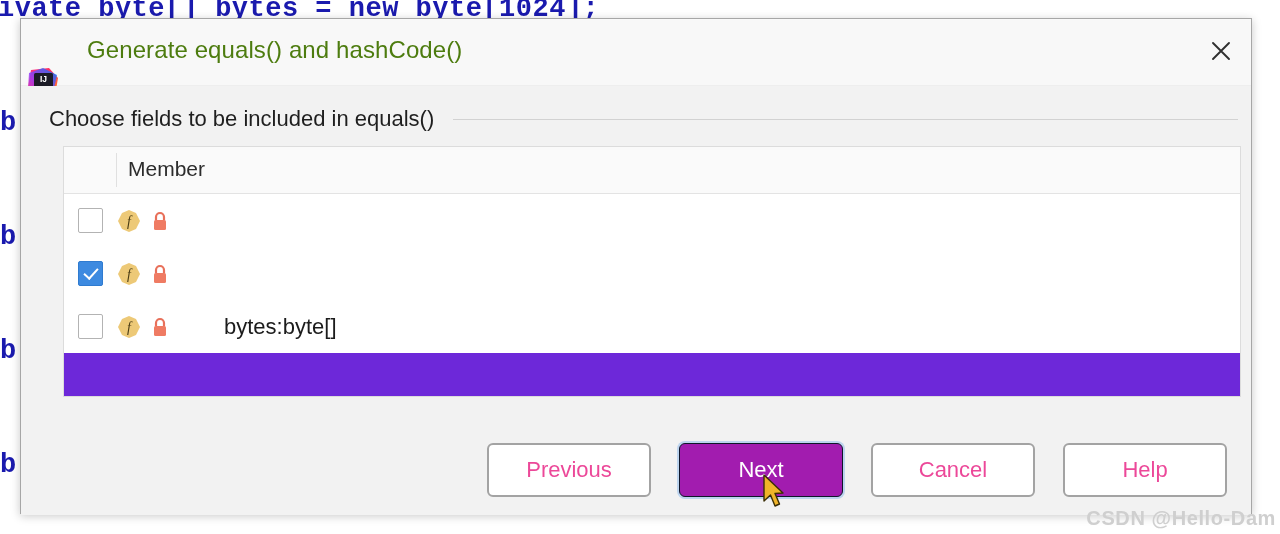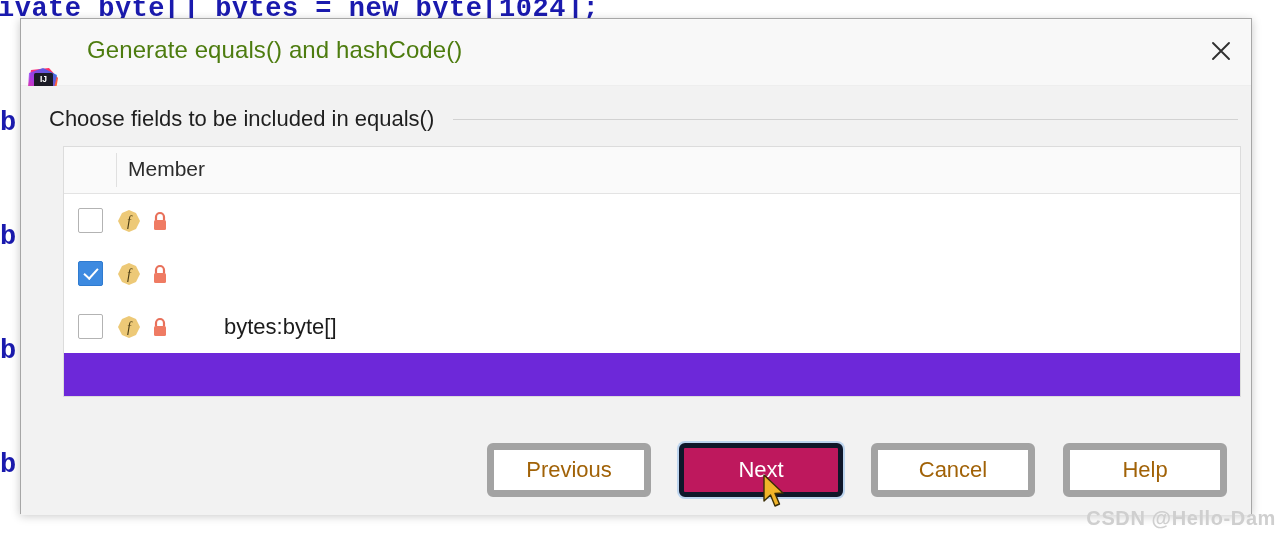--- a/index.html
+++ b/index.html
@@ -220,35 +220,35 @@
     right: 24px;
     bottom: 18px;
     display: flex;
     gap: 28px;
     align-items: center;
   }
   .dlg-btn {
     min-width: 164px;
     height: 54px;
     border-radius: 6px;
-    border: 7px solid #a3a3a3;
-    background: #ffffff;
-    color: #a16207;
+    border: 2px solid #a3a3a3;
+    background: #ffffff;
+    color: #ec4899;
     font-size: 22px;
     font-family: "Liberation Sans", sans-serif;
     cursor: pointer;
     display: flex;
     align-items: center;
     justify-content: center;
     box-sizing: border-box;
     padding: 0 16px;
   }
   .dlg-btn.primary {
-    background: #be185d;
-    border: 5px solid #0f172a;
+    background: #a21caf;
+    border: 1px solid #0f172a;
     color: #ffffff;
     box-shadow: 0 0 0 2px #bcd4ee;
   }
 
   
   #mouse-cursor {
     position: absolute;
     left: 762px;
     top: 474px;
     width: 26px;

